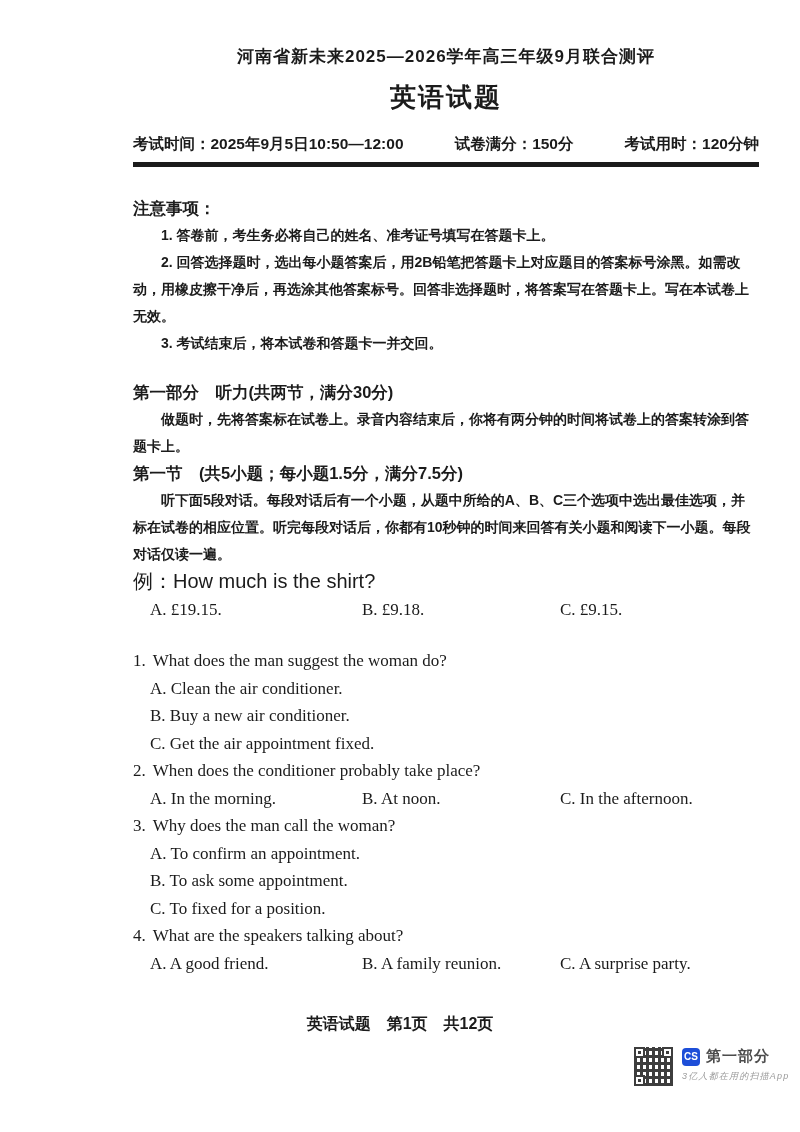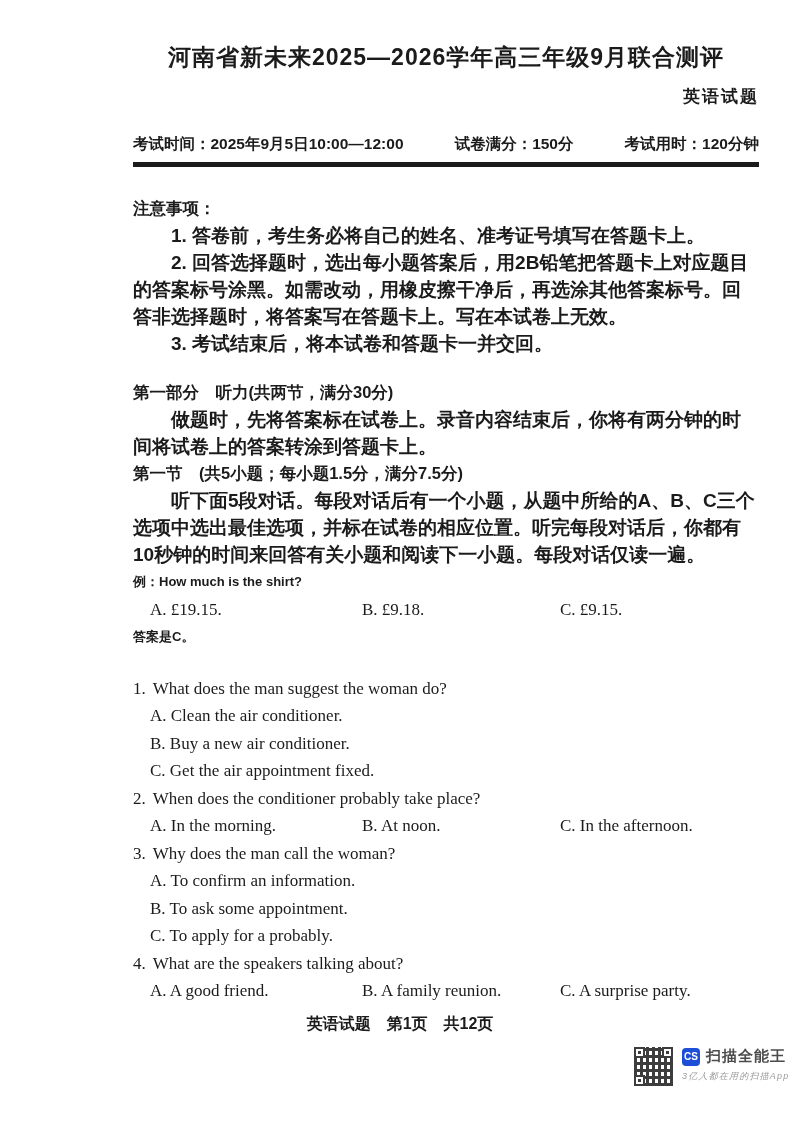--- a/index.html
+++ b/index.html
@@ -8,51 +8,51 @@
     width:800px; height:1132px;
     font-family:"Liberation Sans","DejaVu Sans",sans-serif;
     color:#1b1b1b;
     overflow:hidden;
   }
   .page { position:relative; width:800px; height:1132px; background:#ffffff; }
   .content { position:absolute; left:133px; top:40px; width:626px; }
 
   
   .title1 {
-    text-align:center; font-weight:bold; font-size:23px;
+    text-align:center; font-weight:bold; font-size:17px;
     letter-spacing:1px; line-height:34px;
   }
   .title2 {
-    text-align:right; font-weight:bold; font-size:17px;
+    text-align:center; font-weight:bold; font-size:26px;
     letter-spacing:2px; line-height:34px; margin-top:6px;
   }
   .exam-info {
     display:flex; justify-content:space-between;
     margin-top:20px; font-weight:bold; font-size:15.5px;
     white-space:nowrap;
   }
   .double-rule {
     margin-top:7px; height:5px;
     border-top:3px solid #1b1b1b;
     border-bottom:2px solid #1b1b1b;
   }
 
   
-  .cn { font-size:19px; line-height:27px; font-weight:600; }
+  .cn { font-size:14px; line-height:27px; font-weight:600; }
   .cn-h { font-size:16.5px; line-height:27px; font-weight:bold; }
   .indent { text-indent:2em; }
 
   .notice { margin-top:28px; }
 
   .part-heading { margin-top:22px; }
   .section-heading { }
 
   
   .en { font-family:"Liberation Serif","DejaVu Serif",serif; font-size:17px; line-height:27.5px; font-weight:normal; }
-  .mixed { font-size:13px; line-height:27.5px;font-weight:bold; }
+  .mixed { font-size:20px; line-height:27.5px; }
 
   
   .questions { margin-top:24px; }
   .q-line { display:flex; }
   .q-num { flex:0 0 auto; margin-right:7px; }
   .q-option { padding-left:17px; }
   .options-row {
     display:grid; grid-template-columns:212px 198px 1fr;
     padding-left:17px;
   }
@@ -98,21 +98,21 @@
 </head>
 <body>
 
 <div class="page">
   <div class="content">
 
     <div class="title1">河南省新未来2025—2026学年高三年级9月联合测评</div>
     <div class="title2">英语试题</div>
 
     <div class="exam-info">
-      <span>考试时间：2025年9月5日10:00—12:00</span>
+      <span>考试时间：2025年9月5日10:50—12:00</span>
       <span>试卷满分：150分</span>
       <span>考试用时：120分钟</span>
     </div>
 
     <div class="double-rule"></div>
 
     <div class="notice">
       <div class="cn-h">注意事项：</div>
       <p class="cn indent">1. 答卷前，考生务必将自己的姓名、准考证号填写在答题卡上。</p>
       <p class="cn indent">2. 回答选择题时，选出每小题答案后，用2B铅笔把答题卡上对应题目的答案标号涂黑。如需改动，用橡皮擦干净后，再选涂其他答案标号。回答非选择题时，将答案写在答题卡上。写在本试卷上无效。</p>
@@ -124,21 +124,20 @@
 
     <div class="cn-h section-heading">第一节　(共5小题；每小题1.5分，满分7.5分)</div>
     <p class="cn indent">听下面5段对话。每段对话后有一个小题，从题中所给的A、B、C三个选项中选出最佳选项，并标在试卷的相应位置。听完每段对话后，你都有10秒钟的时间来回答有关小题和阅读下一小题。每段对话仅读一遍。</p>
 
     <div class="mixed">例：How much is the shirt?</div>
     <div class="options-row en">
       <span>A. £19.15.</span>
       <span>B. £9.18.</span>
       <span>C. £9.15.</span>
     </div>
-    <div class="mixed">答案是C。</div>
 
     <div class="questions">
 
       <div>
         <div class="q-line en">
           <span class="q-num">1.</span>
           <span>What does the man suggest the woman do?</span>
         </div>
         <p class="q-option en">A. Clean the air conditioner.</p>
         <p class="q-option en">B. Buy a new air conditioner.</p>
@@ -155,23 +154,23 @@
           <span>B. At noon.</span>
           <span>C. In the afternoon.</span>
         </div>
       </div>
 
       <div>
         <div class="q-line en">
           <span class="q-num">3.</span>
           <span>Why does the man call the woman?</span>
         </div>
-        <p class="q-option en">A. To confirm an information.</p>
+        <p class="q-option en">A. To confirm an appointment.</p>
         <p class="q-option en">B. To ask some appointment.</p>
-        <p class="q-option en">C. To apply for a probably.</p>
+        <p class="q-option en">C. To fixed for a position.</p>
       </div>
 
       <div>
         <div class="q-line en">
           <span class="q-num">4.</span>
           <span>What are the speakers talking about?</span>
         </div>
         <div class="options-row en">
           <span>A. A good friend.</span>
           <span>B. A family reunion.</span>
@@ -186,18 +185,18 @@
 
   <div class="watermark">
     <div class="qr">
       <span class="finder f-tl"></span>
       <span class="finder f-tr"></span>
       <span class="finder f-bl"></span>
     </div>
     <div class="wm-right">
       <div class="wm-row">
         <span class="cs-badge">CS</span>
-        <span class="wm-name">扫描全能王</span>
+        <span class="wm-name">第一部分</span>
       </div>
       <div class="wm-tagline">3亿人都在用的扫描App</div>
     </div>
   </div>
 </div>
 
 </body></html>

